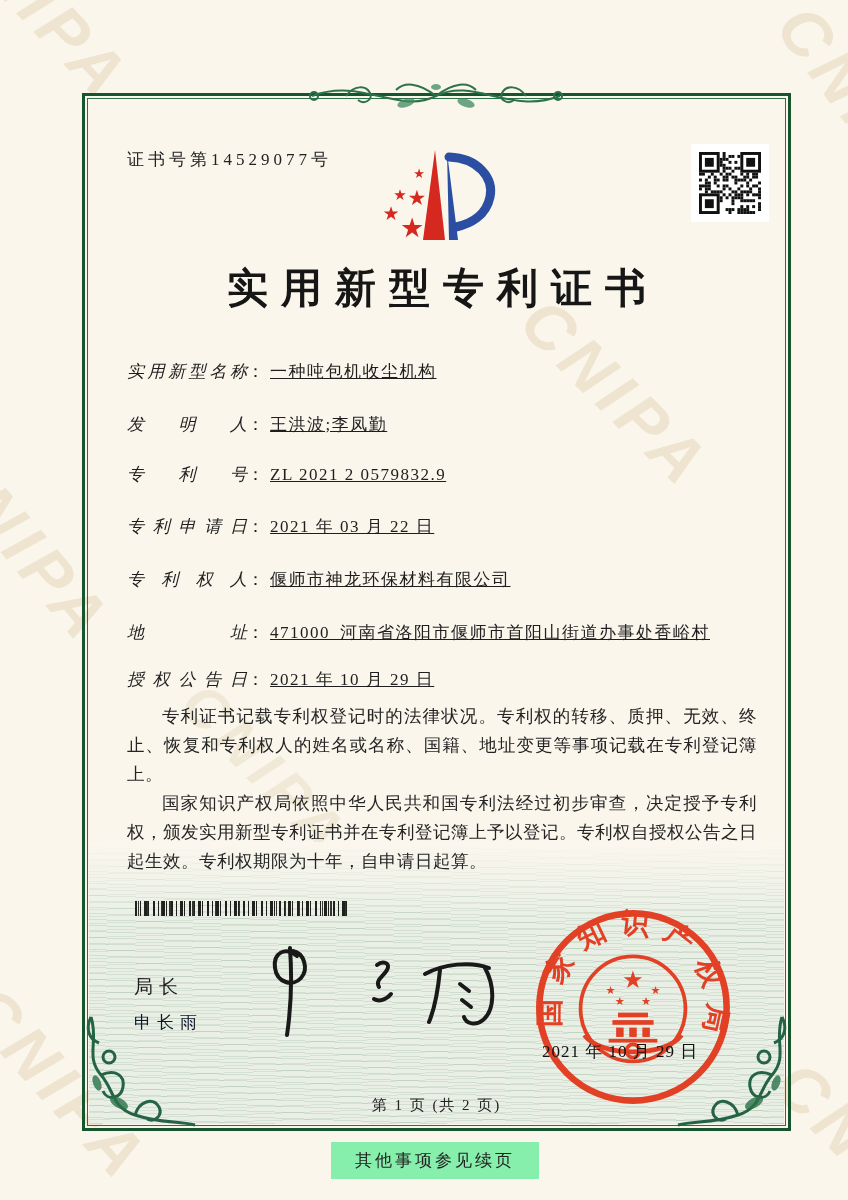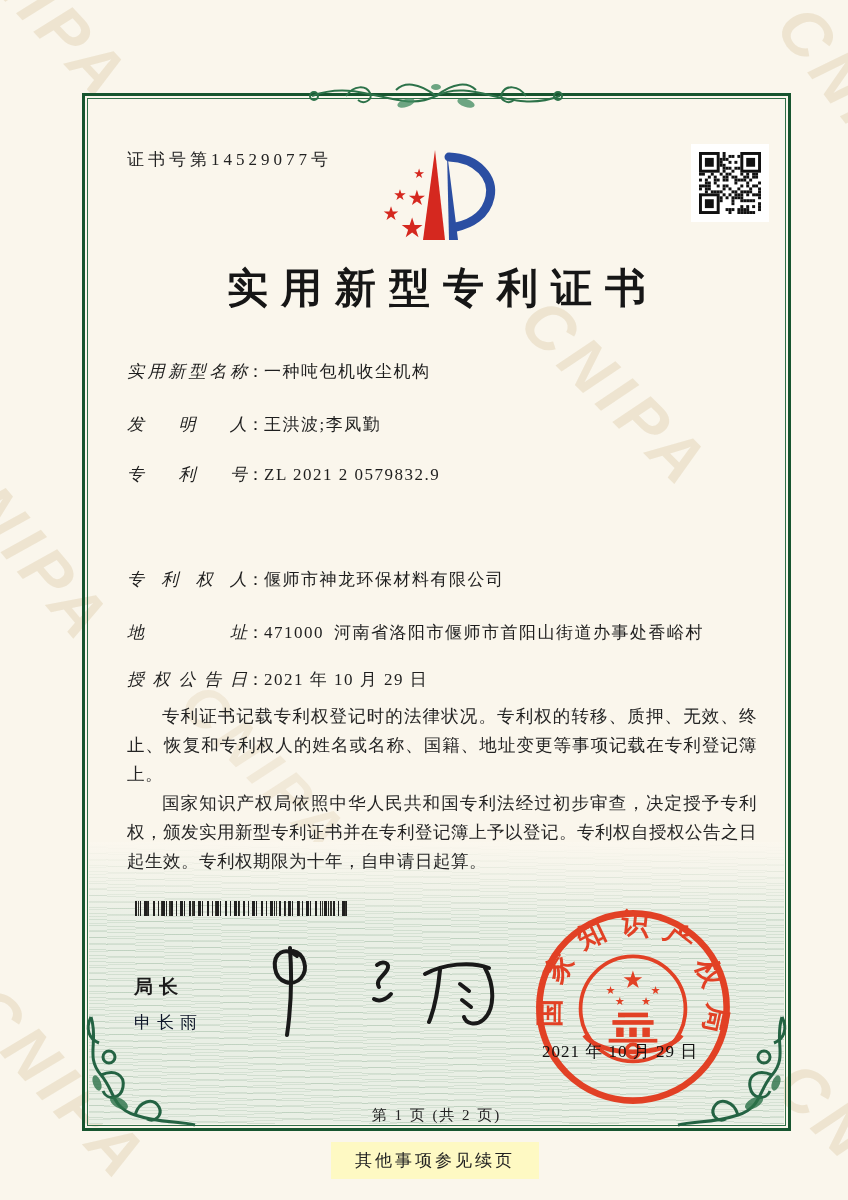--- a/index.html
+++ b/index.html
@@ -29,47 +29,47 @@
   .logo{position:absolute;left:287px;top:44px;width:140px;height:116px;z-index:4;}
   .qr-pad{position:absolute;left:606px;top:48px;width:78px;height:78px;background:#fff;z-index:4;}
   .qr-pad svg{position:absolute;left:8px;top:8px;}
   .doc-title{position:absolute;left:0;top:165px;width:100%;text-align:center;font-size:41px;font-weight:bold;
       color:#161616;letter-spacing:13px;text-indent:13px;z-index:4;}
 
   
   .row{position:absolute;left:42px;font-size:17px;color:#1e1e1e;white-space:nowrap;z-index:4;}
   .row .lab{display:inline-block;width:120px;text-align:justify;text-align-last:justify;vertical-align:bottom;font-style:italic;}
   .row .colon{display:inline-block;}
-  .row .val{letter-spacing:1.5px;}
+  .row .val{letter-spacing:1.5px;margin-left:6px;text-decoration:underline;}
   .row .lab2{display:inline-block;width:106px;text-align:justify;text-align-last:justify;vertical-align:bottom;}
   .pair2{position:absolute;left:337px;top:0;white-space:nowrap;}
 
   
   .paras{position:absolute;left:42px;top:606px;width:630px;font-size:17.5px;line-height:29px;color:#242424;
       text-align:justify;z-index:4;}
   .paras p{margin:0;text-indent:2em;letter-spacing:0.5px;}
 
   
   .barcode{position:absolute;left:50px;top:805px;width:216px;height:15px;z-index:4;
       background-image:
         repeating-linear-gradient(90deg,#20201f 0 2px,transparent 2px 5px,#20201f 5px 6px,transparent 6px 9px,#20201f 9px 12px,transparent 12px 13px,#20201f 13px 14px,transparent 14px 18px),
         repeating-linear-gradient(90deg,transparent 0 3px,#35352f 3px 4px,transparent 4px 11px,#35352f 11px 13px,transparent 13px 23px);}
   .officer-role{position:absolute;left:49px;top:878px;font-family:"Liberation Sans",sans-serif;font-size:19px;
-      letter-spacing:6px;color:#1c1c1c;z-index:4;font-weight:bold;}
+      letter-spacing:6px;color:#1c1c1c;z-index:4;}
   .officer-name{position:absolute;left:49px;top:915px;font-family:Liberation Sans, sans-serif;font-size:17px;
       letter-spacing:6px;color:#0f172a;z-index:4;}
   .signature{position:absolute;left:150px;top:842px;z-index:5;}
   .seal{position:absolute;left:445px;top:808px;z-index:4;opacity:.96;}
   .seal-date{position:absolute;left:425px;top:944px;width:220px;text-align:center;font-size:17px;
       letter-spacing:1px;color:#111;z-index:5;white-space:nowrap;}
   .page-info{position:absolute;left:0;top:1000px;width:100%;text-align:center;font-size:15px;
-      letter-spacing:2px;color:#222;z-index:5;margin-top:10px;}
-
-  
-  .cont-label{position:absolute;left:331px;top:1142px;background:#fef9c3;padding:7px 24px;font-size:17px;
+      letter-spacing:2px;color:#222;z-index:5;}
+
+  
+  .cont-label{position:absolute;left:331px;top:1142px;background:#86efac;padding:7px 24px;font-size:17px;
       letter-spacing:3px;color:#222;z-index:2;white-space:nowrap;}
 </style>
 </head>
 <body>
 
 <div class="page">
 
   <div class="wm" style="left:-80px;top:-35px;transform:rotate(47deg);">CNIPA</div>
   <div class="wm" style="left:745px;top:70px;transform:rotate(53deg);">CNIPA</div>
   <div class="wm" style="left:498px;top:355px;transform:rotate(45deg);">CNIPA</div>
@@ -291,20 +291,23 @@
 
     <div class="row" style="top:264px;">
       <span class="lab">实用新型名称</span><span class="colon">：</span><span class="val">一种吨包机收尘机构</span>
     </div>
     <div class="row" style="top:317px;">
       <span class="lab">发明人</span><span class="colon">：</span><span class="val">王洪波;李凤勤</span>
     </div>
     <div class="row" style="top:367px;">
       <span class="lab">专利号</span><span class="colon">：</span><span class="val">ZL 2021 2 0579832.9</span>
     </div>
+    <div class="row" style="top:419px;">
+      <span class="lab">专利申请日</span><span class="colon">：</span><span class="val">2021 年 03 月 22 日</span>
+    </div>
     <div class="row" style="top:472px;">
       <span class="lab">专利权人</span><span class="colon">：</span><span class="val">偃师市神龙环保材料有限公司</span>
     </div>
     <div class="row" style="top:525px;">
       <span class="lab">地址</span><span class="colon">：</span><span class="val">471000 河南省洛阳市偃师市首阳山街道办事处香峪村</span>
     </div>
     <div class="row" style="top:572px;">
       <span class="lab">授权公告日</span><span class="colon">：</span><span class="val">2021 年 10 月 29 日</span>
     </div>
 

